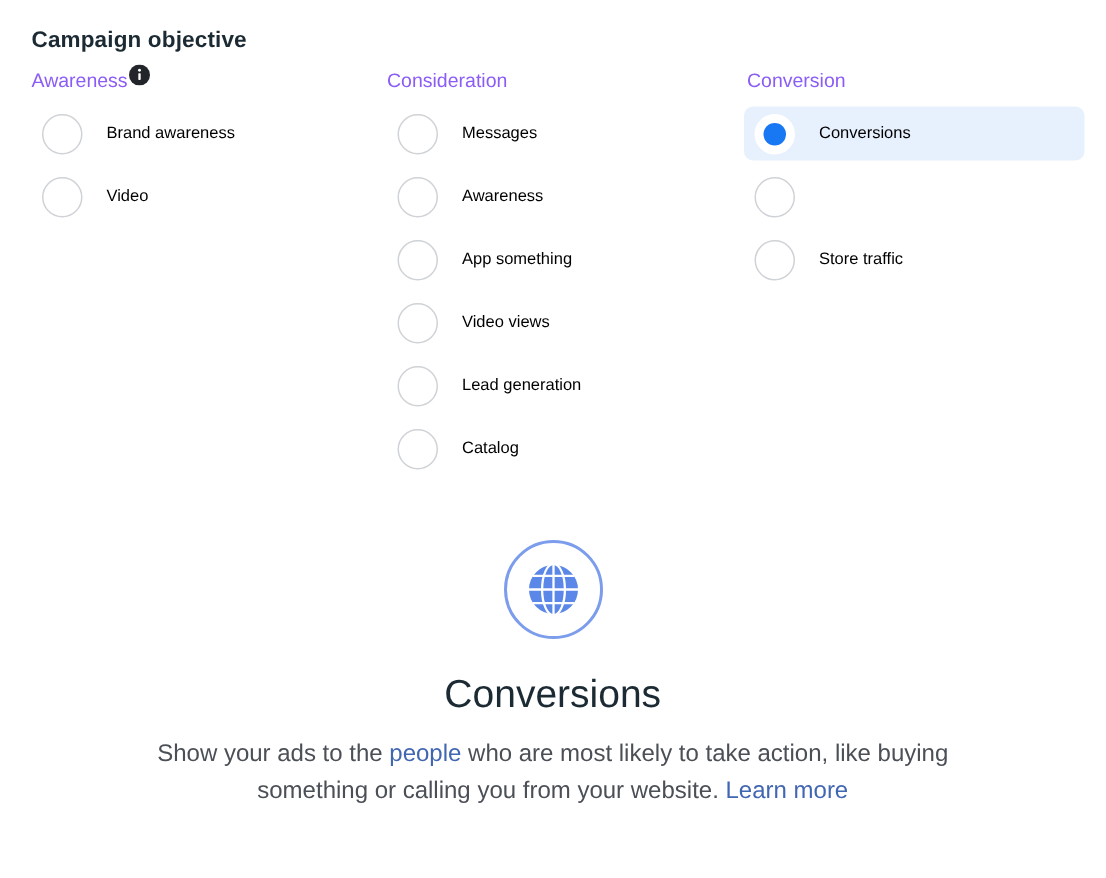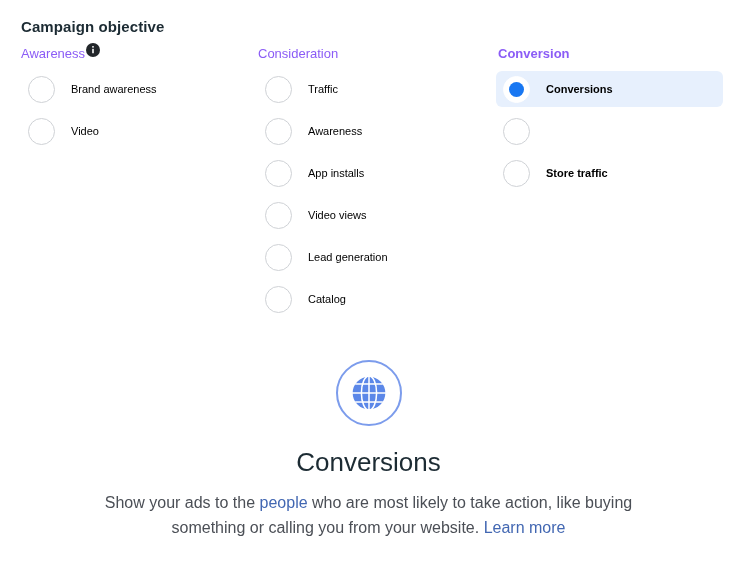--- a/index.html
+++ b/index.html
@@ -46,21 +46,21 @@
     top: 46px;
     width: 737px;
   }
   .column {
     position: absolute;
     top: 0;
     width: 232px;
   }
   .col-0 { left: 21px; }
   .col-1 { left: 258px; }
-  .col-2 { left: 496px; font-weight: bold; }
+  .col-2 { left: 496px; }
 
   .column-header {
     font-size: 13px;
     color: #8b5cf6;
     line-height: 16px;
     padding-left: 0px;
     margin-bottom: 9px;
     white-space: nowrap;
   }
   .col-2 .column-header { padding-left: 2px; }
@@ -181,31 +181,31 @@
       <span class="radio"></span>
       <span class="option-label">Video</span>
     </div>
   </div>
 
   <div class="column col-1">
     <div class="column-header">Consideration</div>
 
     <div class="option-row">
       <span class="radio"></span>
-      <span class="option-label">Traffic</span>
+      <span class="option-label">Messages</span>
     </div>
 
     <div class="option-row">
       <span class="radio"></span>
       <span class="option-label">Awareness</span>
     </div>
 
     <div class="option-row">
       <span class="radio"></span>
-      <span class="option-label">App installs</span>
+      <span class="option-label">App something</span>
     </div>
 
     <div class="option-row">
       <span class="radio"></span>
       <span class="option-label">Video views</span>
     </div>
 
     <div class="option-row">
       <span class="radio"></span>
       <span class="option-label">Lead generation</span>

